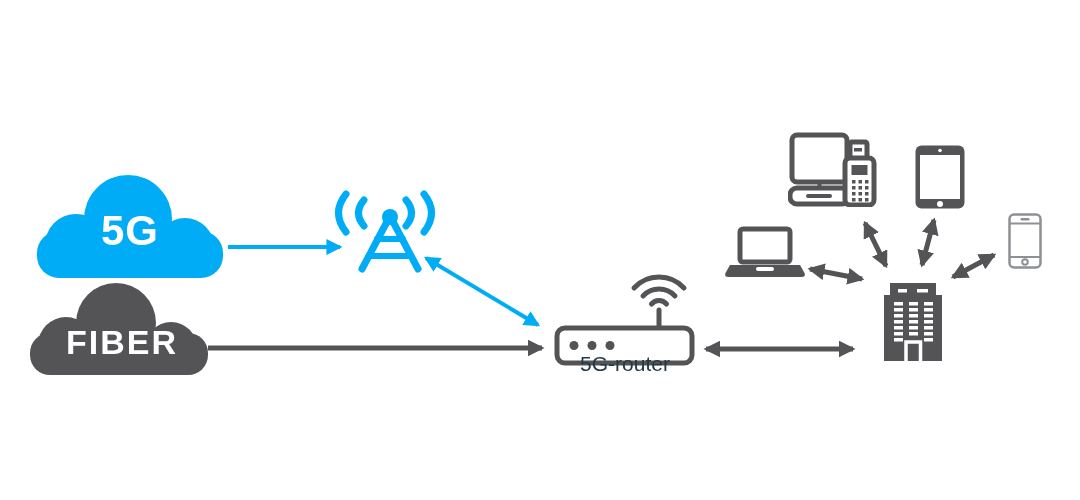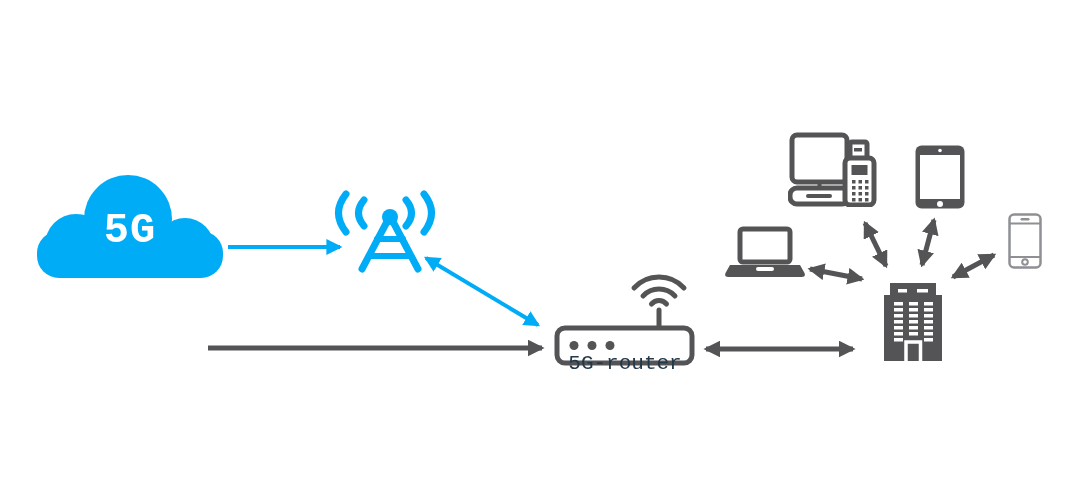--- a/index.html
+++ b/index.html
@@ -4,21 +4,21 @@
 <style>
   :root{
     --accent-blue:#00ACF5;
     --dark-gray:#545457;
     --light-gray:#8E9094;
     --label-color:#23394A;
   }
   html,body{margin:0;padding:0;background:#fff;}
   #canvas{
     position:relative;width:1080px;height:432px;background:#ffffff;
-    overflow:hidden;font-family:Liberation Mono, monospace;
+    overflow:hidden;font-family:Liberation Sans, sans-serif;
   }
   .abs{position:absolute;}
   .cloud-label{
     position:absolute;color:#ffffff;font-weight:bold;
     transform:translate(-50%,-50%);letter-spacing:1px;white-space:nowrap;
   }
   .label-5g{font-size:42px;}
   .label-fiber{font-size:34px;letter-spacing:2px;}
   .router-label{
     position:absolute;left:550px;top:352px;width:150px;text-align:center;
@@ -43,20 +43,29 @@
   <div class="abs" style="left:35px;top:175px;width:190px;height:103px;">
     <svg width="190" height="103" viewBox="0 0 190 103">
       <circle cx="93" cy="44" r="44" class="fill-blue"></circle>
       <circle cx="41" cy="70" r="31" class="fill-blue"></circle>
       <circle cx="150" cy="72" r="29" class="fill-blue"></circle>
       <rect x="2" y="56" width="186" height="47" rx="22" class="fill-blue"></rect>
     </svg>
     <span class="cloud-label label-5g" style="left:95px;top:56px;">5G</span>
   </div>
 
+  <div class="abs" style="left:28px;top:283px;width:182px;height:92px;">
+    <svg width="182" height="92" viewBox="0 0 182 92">
+      <circle cx="88" cy="40" r="40" class="fill-gray"></circle>
+      <circle cx="38" cy="62" r="28" class="fill-gray"></circle>
+      <circle cx="143" cy="65" r="26" class="fill-gray"></circle>
+      <rect x="2" y="50" width="178" height="42" rx="20" class="fill-gray"></rect>
+    </svg>
+    <span class="cloud-label label-fiber" style="left:94px;top:59px;">FIBER</span>
+  </div>
 
   <svg class="abs" style="left:330px;top:190px;" width="110" height="85" viewBox="0 0 110 85">
     <path d="M16 4 Q1 23 16 42" class="stroke-blue" stroke-width="7" stroke-linecap="round"></path>
     <path d="M34 10 Q23 23 34 36" class="stroke-blue" stroke-width="7" stroke-linecap="round"></path>
     <path d="M76 10 Q87 23 76 36" class="stroke-blue" stroke-width="7" stroke-linecap="round"></path>
     <path d="M94 4 Q109 23 94 42" class="stroke-blue" stroke-width="7" stroke-linecap="round"></path>
     <circle cx="60" cy="27" r="8" class="fill-blue"></circle>
     <path d="M60 26 L32 79 M60 26 L88 79" class="stroke-blue" stroke-width="7" stroke-linecap="round"></path>
     <path d="M47 49 H73 M39.5 66 H80.5" class="stroke-blue" stroke-width="6" stroke-linecap="round"></path>
   </svg>

